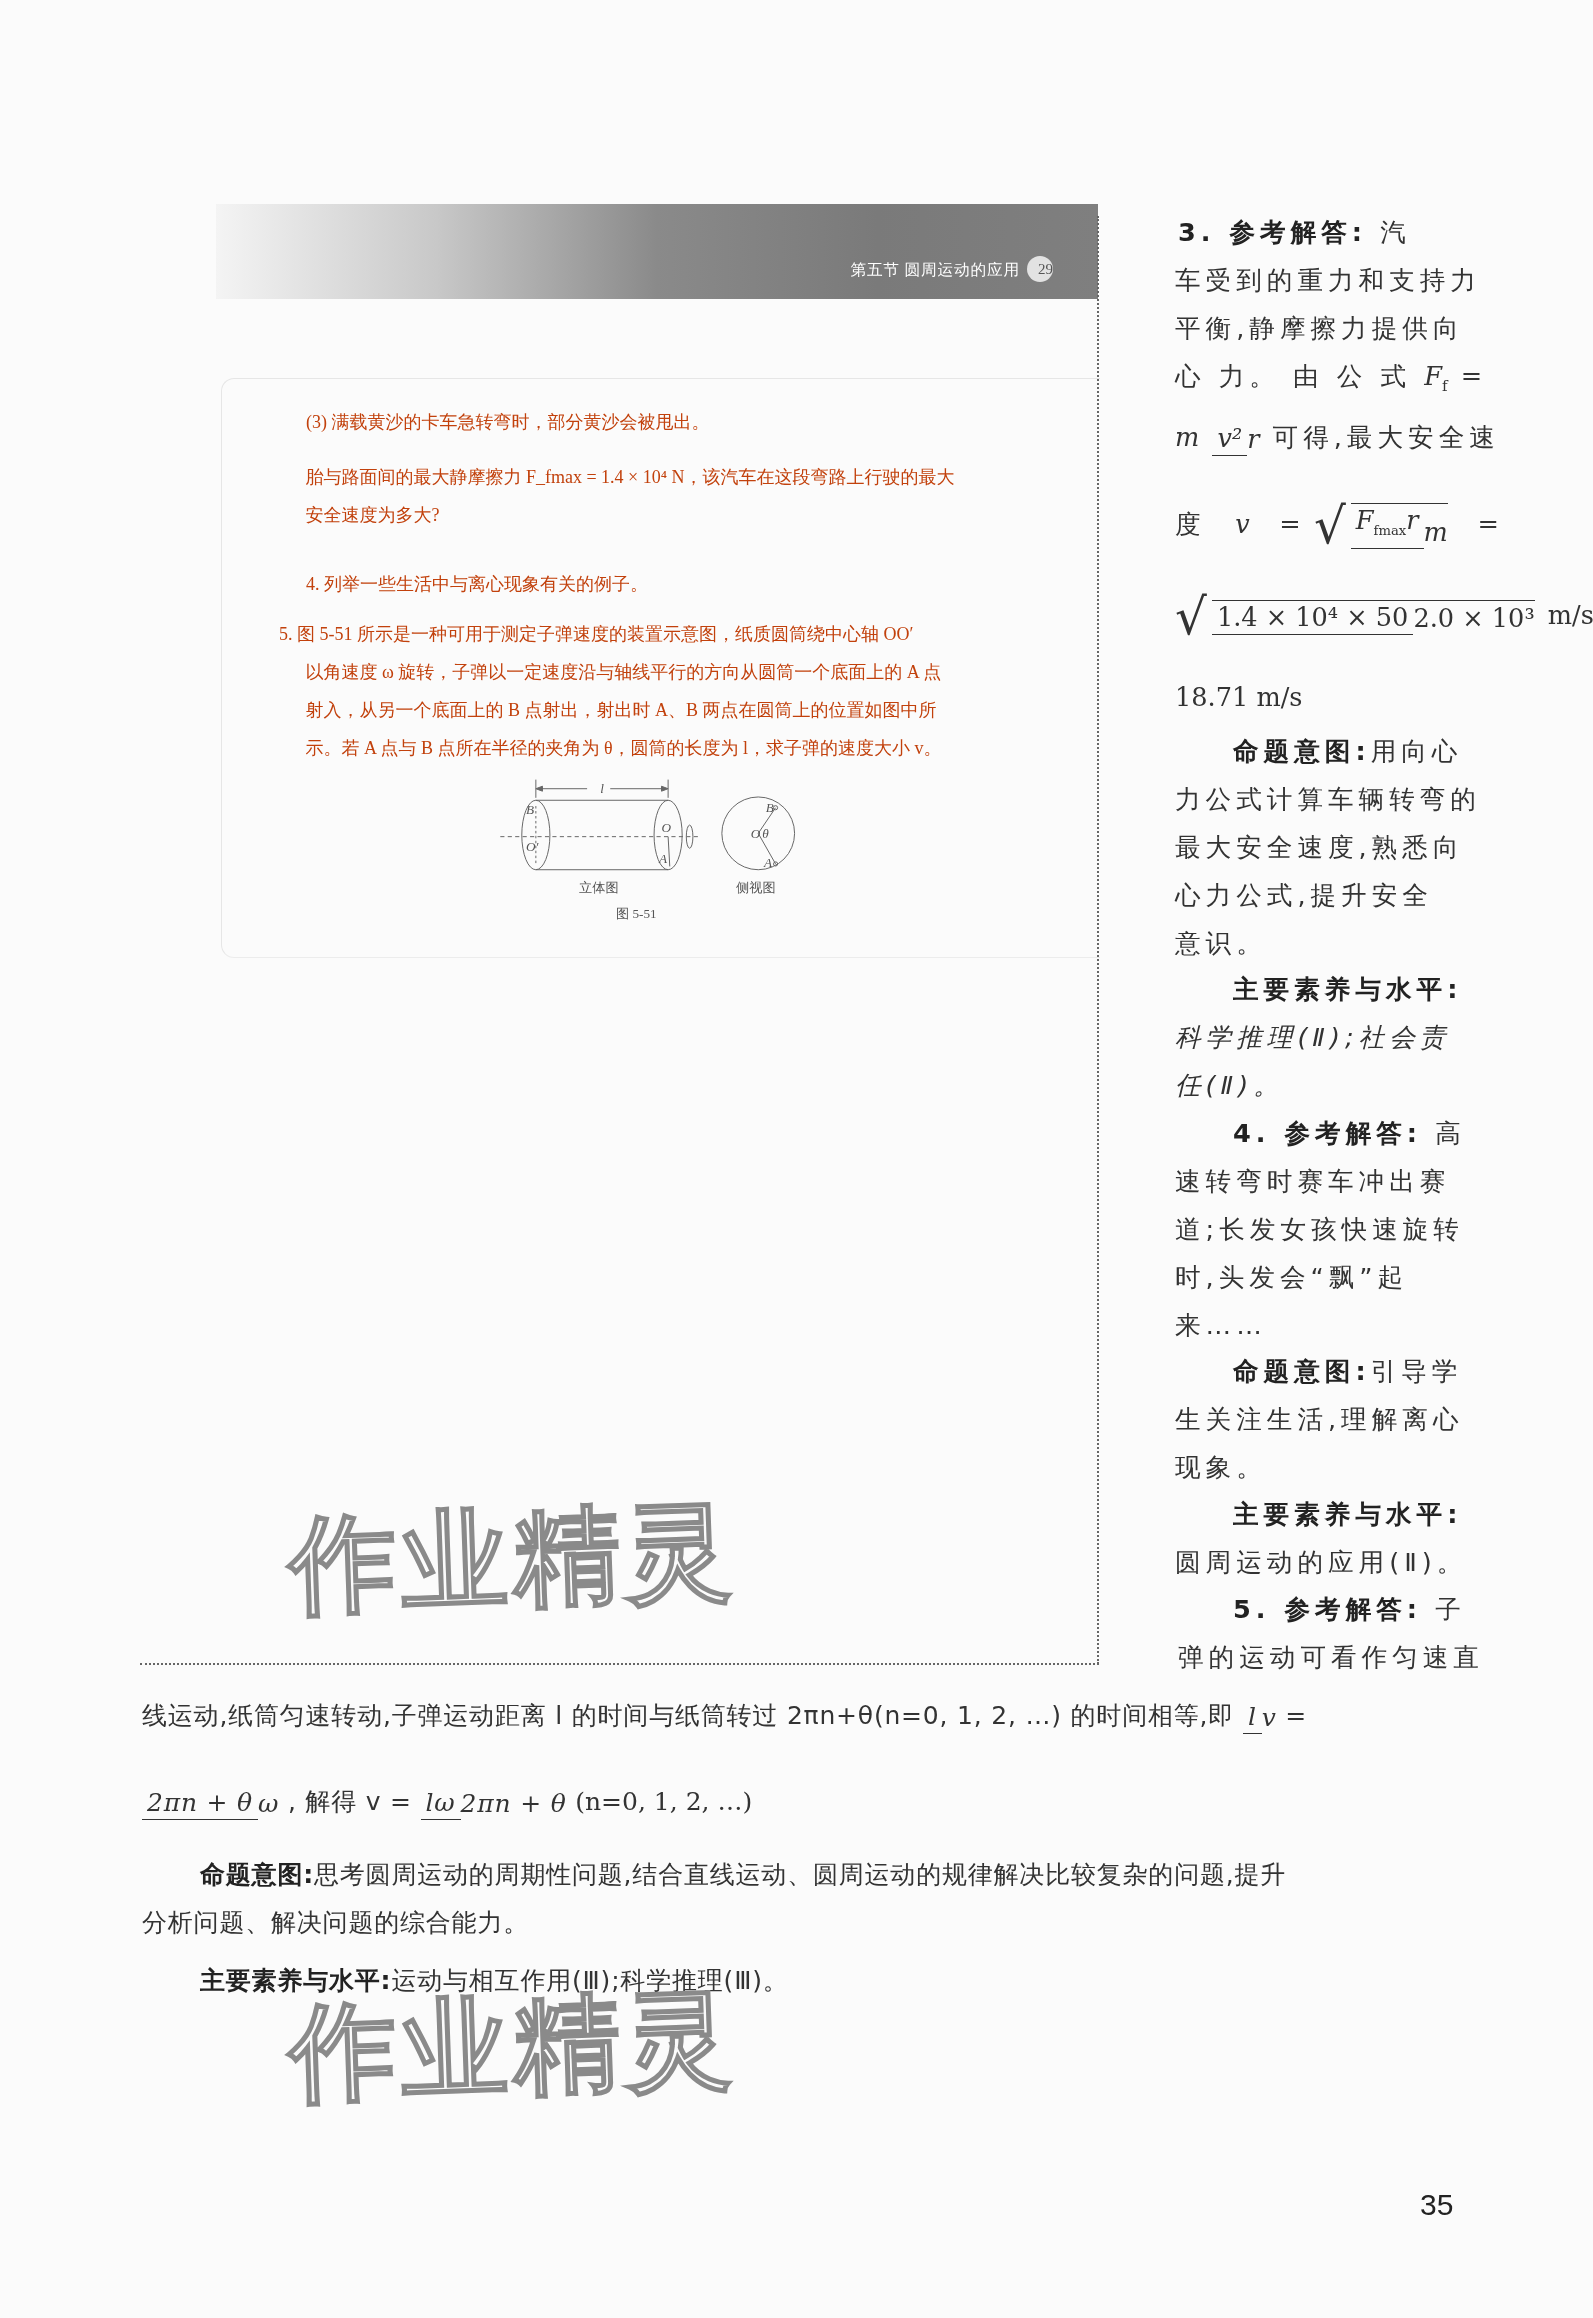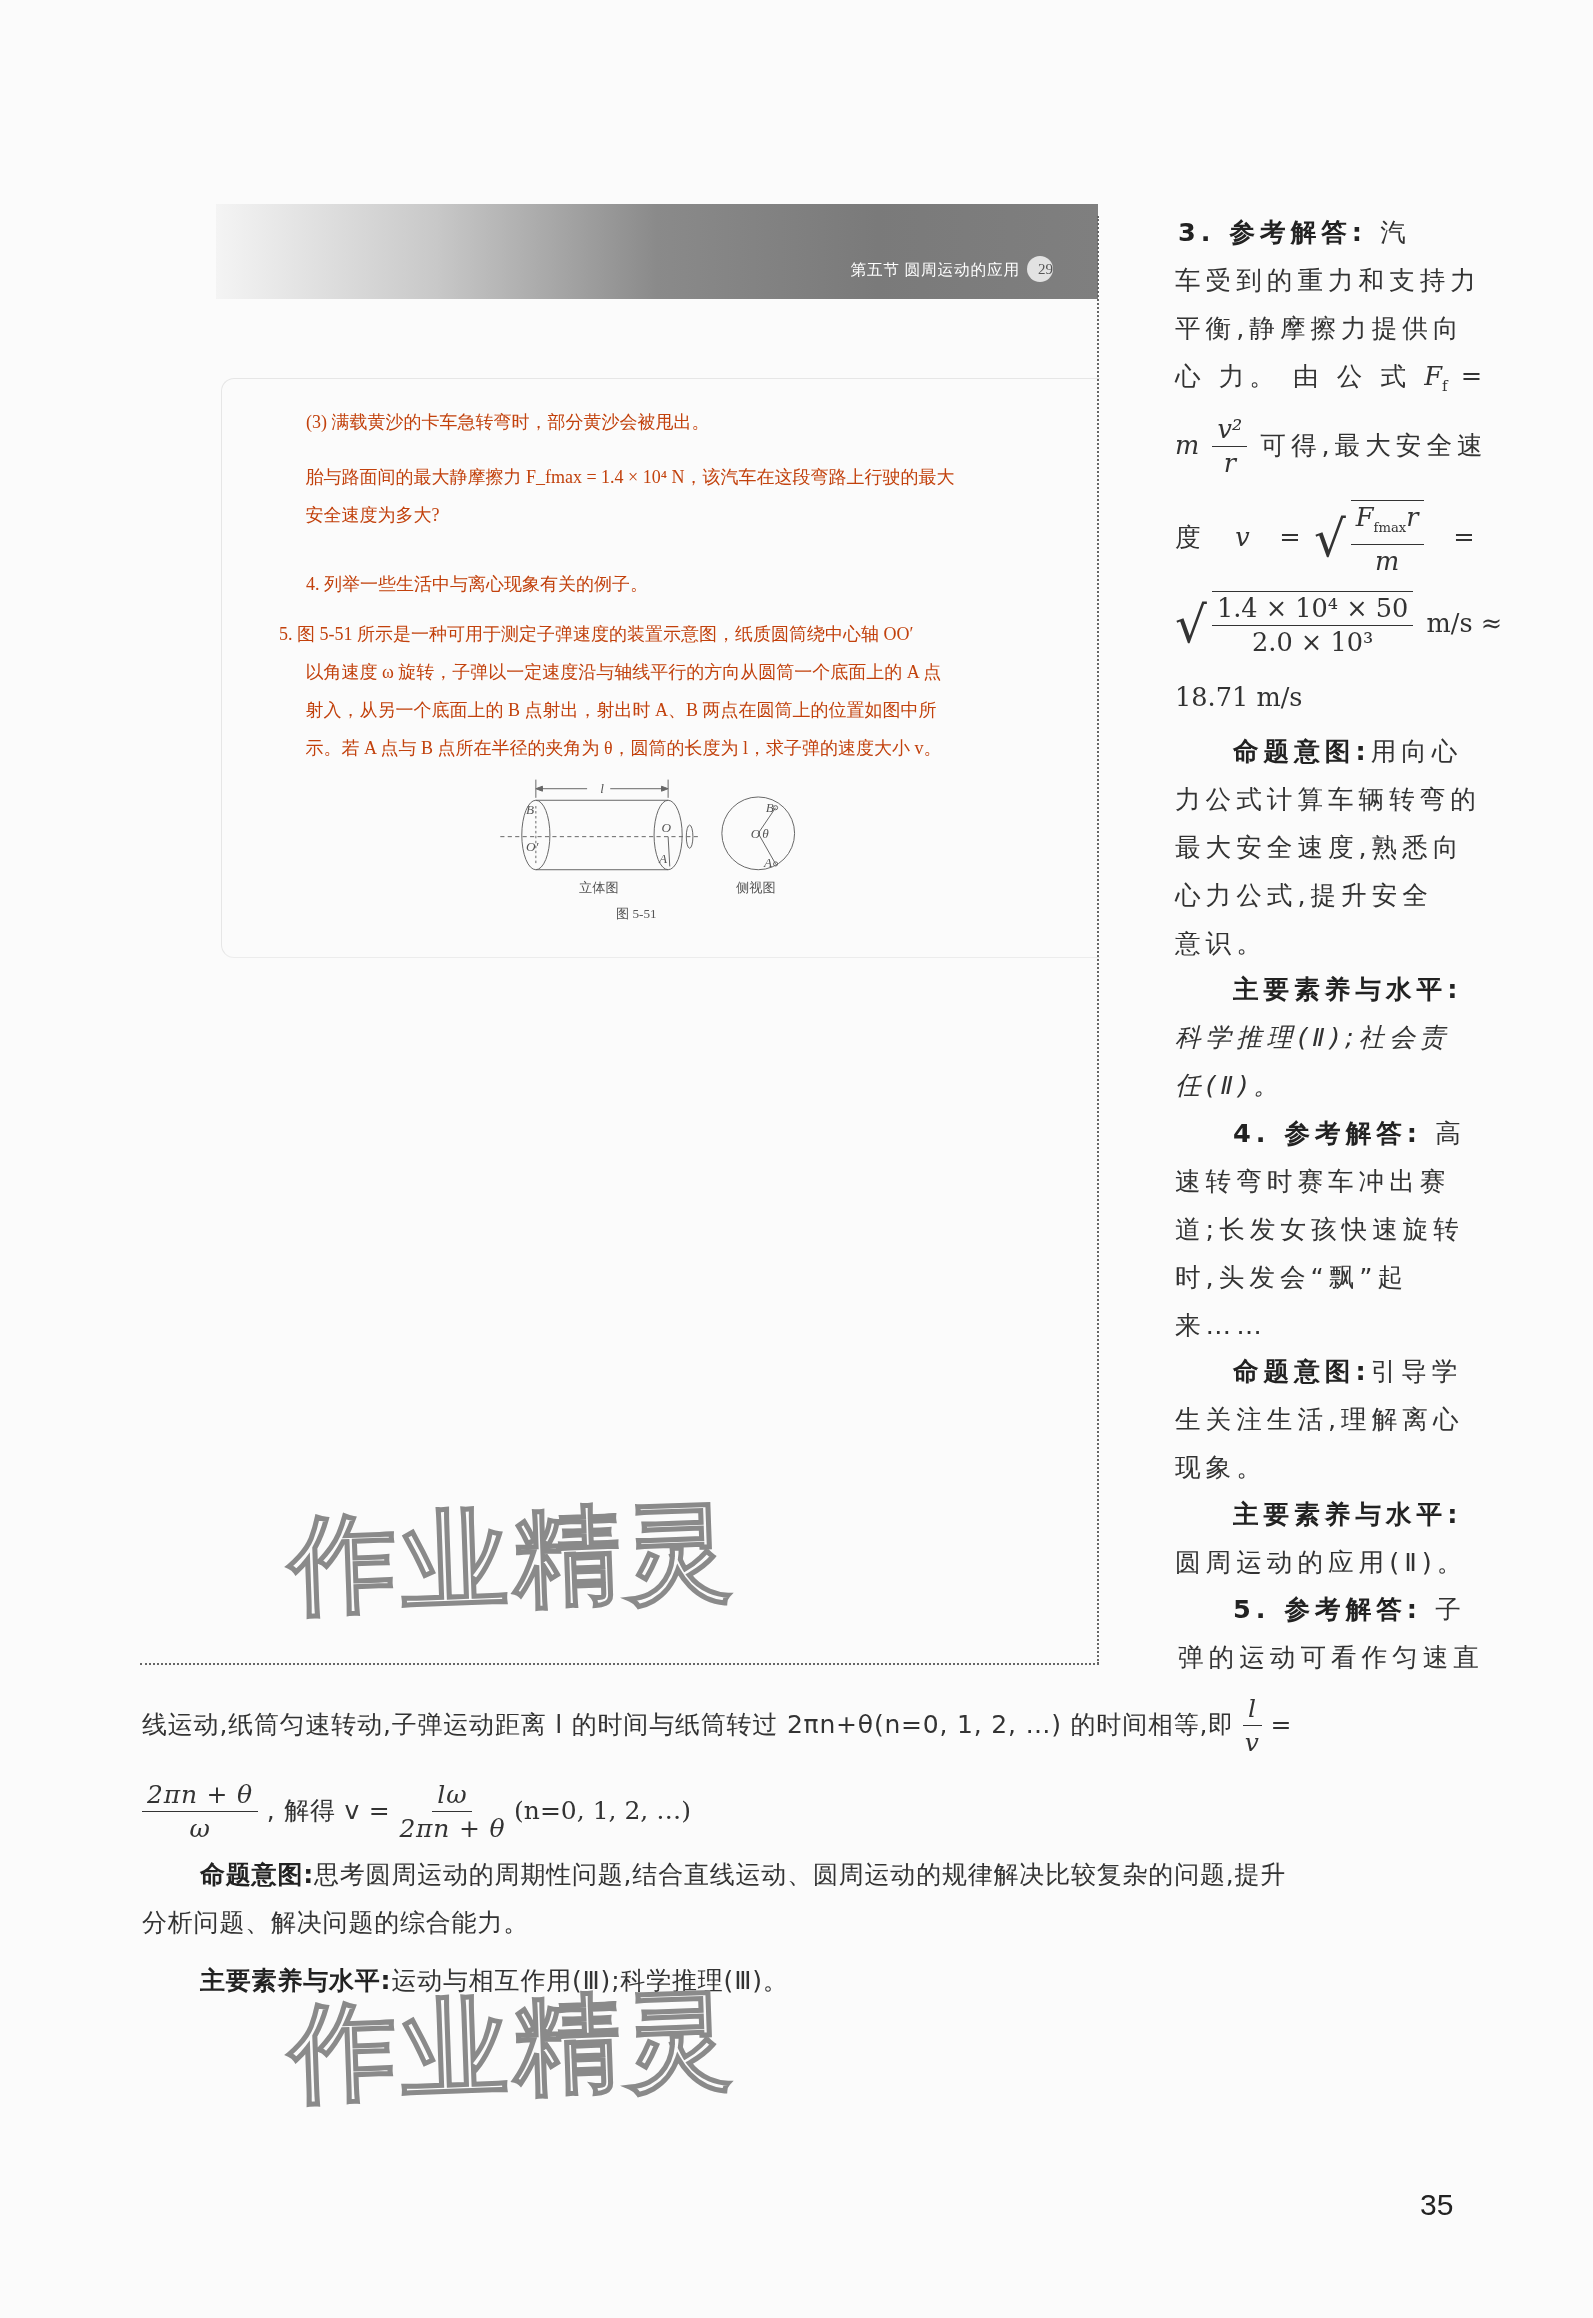--- a/index.html
+++ b/index.html
@@ -47,21 +47,21 @@
 
     
     .ans {
       font-family: "DejaVu Sans", sans-serif; font-size: 25.6px; color: #333;
       line-height: 48px; letter-spacing: 5px; white-space: nowrap; margin-left: 28px;
     }
     .ans b { font-weight: bold; color: #222; }
     .math { font-family: "DejaVu Serif", serif; font-style: italic; letter-spacing: 0; }
     .num { font-family: "DejaVu Serif", serif; letter-spacing: 0; }
 
-    .frac { display: inline-flex; flex-direction: column; align-items: center; vertical-align: middle; }
+    .frac { display: inline-flex; align-items: flex-end; vertical-align: middle; }
     .frac .n { border-bottom: 1.7px solid #333; padding: 0 5px; line-height: 33px; }
     .frac .d { line-height: 33px; }
     .sqrt { display: inline-flex; align-items: center; vertical-align: middle; }
     .sqrt .rad { font-size: 50px; line-height: 50px; font-family: "DejaVu Sans", sans-serif; }
     .sqrt .body { border-top: 1.7px solid #333; }
 
     .full {
       font-family: "DejaVu Sans", sans-serif; font-size: 25px; color: #333;
       line-height: 48px; white-space: nowrap; letter-spacing: 0.8px;
     }

